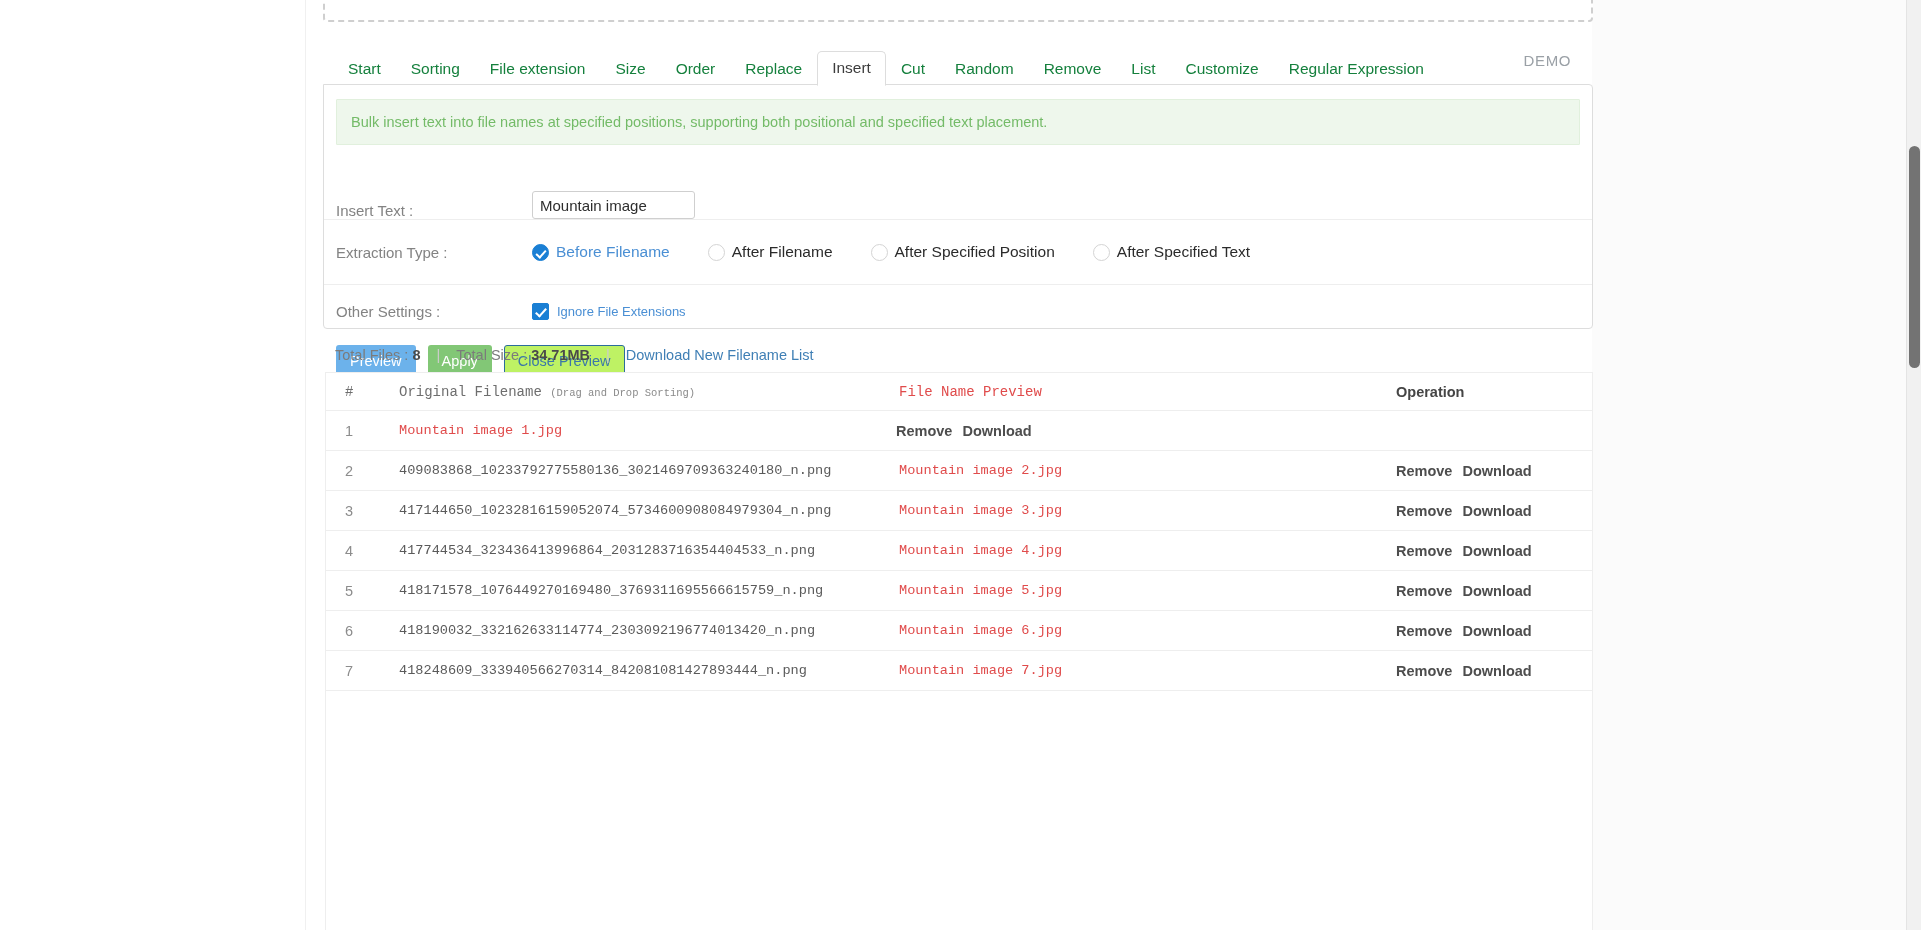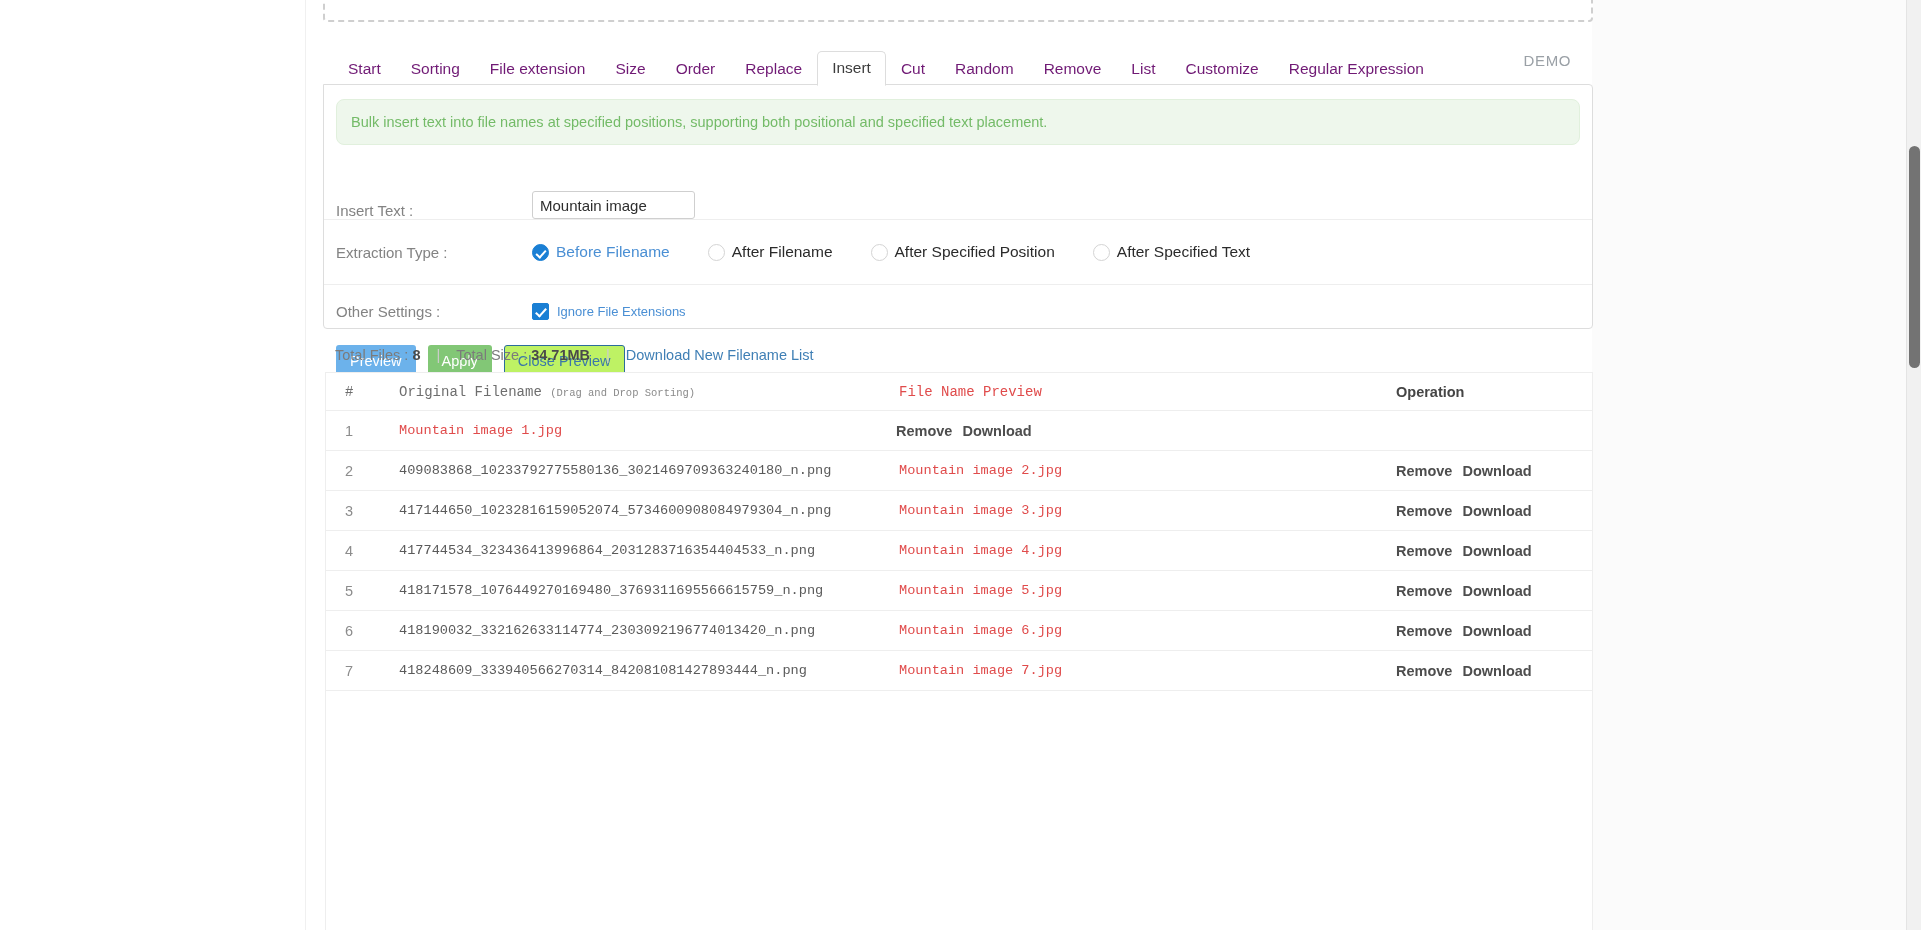--- a/index.html
+++ b/index.html
@@ -67,21 +67,21 @@
     position: absolute;
     left: 0; top: 52px;
     width: 1270px;
     height: 33px;
     display: flex;
     align-items: flex-end;
     padding-left: 10px;
   }
   .tab {
     font-size: 15.5px;
-    color: #701a75;
+    color: #15803d;
     padding: 6px 14px 8px 14px;
     line-height: 19px;
     cursor: pointer;
     white-space: nowrap;
     border: 1px solid transparent;
     border-bottom: none;
     position: relative;
     top: 1px;
   }
   .tab.active {
@@ -101,21 +101,21 @@
     height: 245px;
     border: 1px solid #dddddd;
     border-radius: 0 4px 4px 4px;
     background: #ffffff;
   }
 
   .alert {
     margin: 14px 12px 0 12px;
     background: #eef7ec;
     border: 1px solid #e1f0dd;
-    border-radius: 8px;
+    border-radius: 1px;
     color: #74bb68;
     font-size: 14.5px;
     padding: 13px 14px;
     line-height: 18px;
   }
 
   .form-row {
     display: flex;
     align-items: center;
     padding: 0 0 0 12px;

